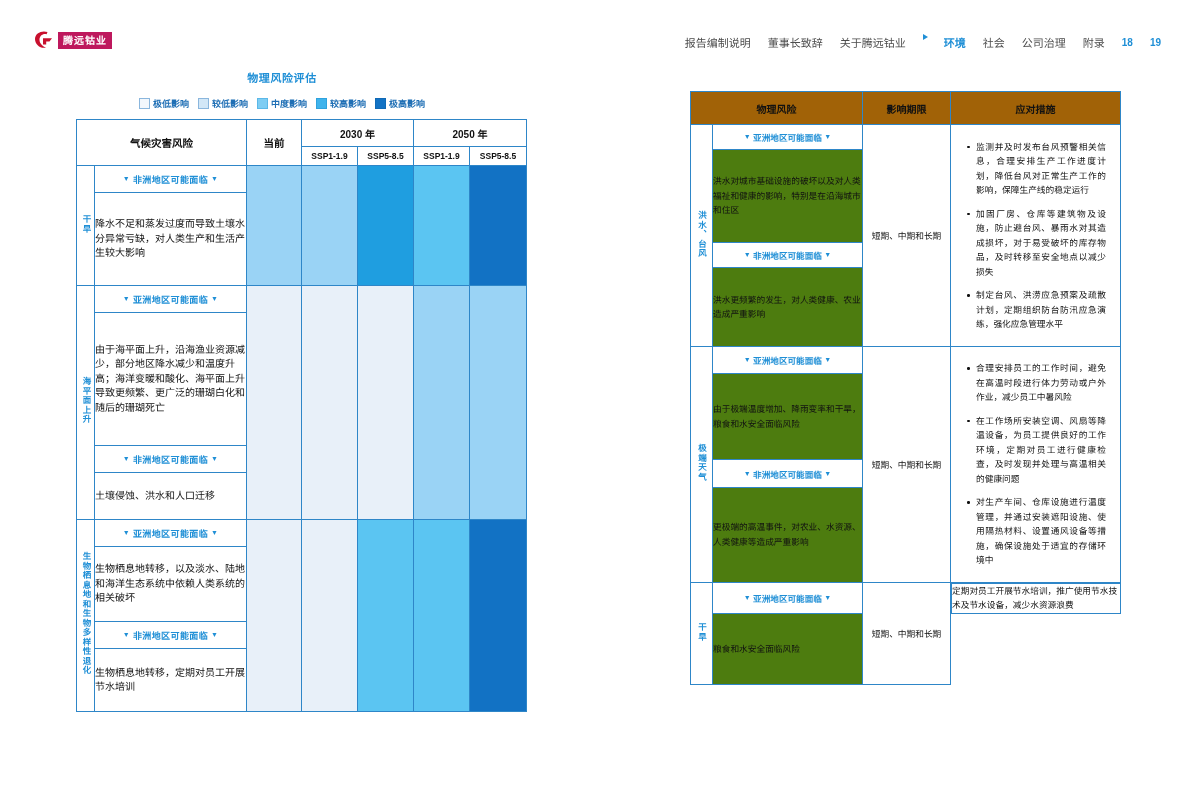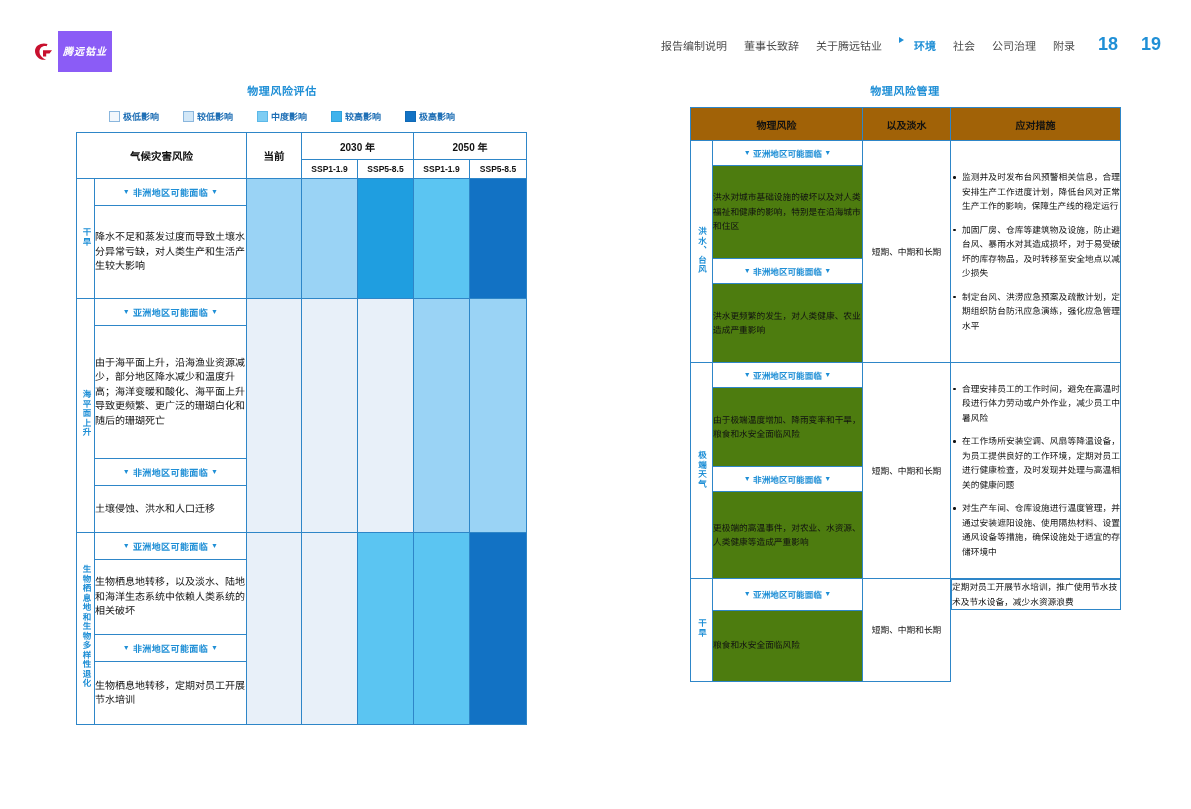--- a/index.html
+++ b/index.html
@@ -12,49 +12,49 @@
     position:relative;
   }
   
   .header{
     position:absolute;left:0;top:0;width:1191px;height:66px;
   }
   .logo-wrap{position:absolute;left:33px;top:31px;display:flex;align-items:center;gap:5px;}
   .logo-mark{width:20px;height:18px;position:relative;}
   .logo-mark svg{display:block;}
   .logo-text{
-    background:#8b5cf6;color:#fff;font-size:10px;font-weight:bold;
-    padding:14px 5px;letter-spacing:1px;line-height:13px;white-space:nowrap;font-style:italic;
+    background:#be185d;color:#fff;font-size:10px;font-weight:bold;
+    padding:2px 5px;letter-spacing:1px;line-height:13px;white-space:nowrap;
   }
   .header-title{
     position:absolute;left:126px;top:34px;
     font-size:12.5px;font-weight:bold;color:#1f6fb5;letter-spacing:.5px;white-space:nowrap;
   }
   .nav{
     position:absolute;right:30px;top:34px;
     display:flex;align-items:center;gap:17px;
     font-size:11px;color:#4c4c4c;white-space:nowrap;
   }
   .nav-item{color:#4c4c4c;}
-  .nav-item.active{color:#1f8fd6;font-weight:bold;display:flex;gap:10px;}
+  .nav-item.active{color:#1f8fd6;font-weight:bold;display:flex;gap:16px;}
   .nav-item.active .tri{
     width:0;height:0;border-left:5px solid #1f8fd6;
     border-top:3.5px solid transparent;border-bottom:3.5px solid transparent;display:inline-block;
   }
-  .pagenum{color:#1f8fd6;font-weight:bold;font-size:18px;margin-left:6px;}
+  .pagenum{color:#1f8fd6;font-weight:bold;font-size:10px;}
 
   
   .panel-title{
     text-align:center;font-size:11px;font-weight:bold;color:#1f8fd6;letter-spacing:.6px;
   }
 
   
-  .left-panel{position:absolute;left:76px;top:82px;width:412px;}
+  .left-panel{position:absolute;left:76px;top:69px;width:412px;}
   .legend{
-    display:flex;justify-content:center;align-items:flex-start;gap:24px;margin-top:12px;
+    display:flex;justify-content:center;align-items:flex-start;gap:9px;margin-top:12px;
     font-size:9px;font-weight:bold;color:#1f6fb5;
   }
   .legend-item{display:flex;align-items:center;gap:3px;}
   .sw{width:9px;height:9px;border:1px solid #8ab6dd;display:inline-block;}
 
   table.risk{
     border-collapse:collapse;width:450px;margin-top:9px;
     table-layout:fixed;
   }
   table.risk th,table.risk td{
@@ -101,21 +101,21 @@
     font-size:8.5px;font-weight:bold;
   }
   .m-vlabel span{writing-mode:vertical-rl;text-orientation:upright;letter-spacing:1px;}
   .m-sub{
     background:#fff;text-align:center;color:#1f8fd6;font-size:8.6px;font-weight:bold;height:24px;
   }
   .m-sub .ar{font-size:7px;vertical-align:2px;}
   .m-desc{background:#4d7c0f;color:#111;font-size:8.7px;line-height:14.5px;padding:8px 9px;}
   .m-term{background:#fff;color:#111;font-size:8.7px;text-align:center;}
   .m-meas{background:#fff;color:#111;font-size:8.7px;line-height:14.5px;padding:8px 10px 8px 6px;}
-  .m-meas ul{margin:0;padding:0;list-style:none;}
+  .m-meas ul{margin:14px;padding:0;list-style:none;}
   .m-meas li{position:relative;padding-left:11px;margin-bottom:9px;text-align:justify;}
   .m-meas li:last-child{margin-bottom:0;}
   .m-meas li:before{
     content:"";position:absolute;left:2px;top:6px;width:2.5px;height:2.5px;background:#111;border-radius:50%;
   }
   .m-meas.center{display:flex;align-items:flex-end;}
 </style>
 </head>
 <body>
 
@@ -271,33 +271,32 @@
         </td>
       </tr>
       <tr>
         <td class="desc" style="height:62px">生物栖息地转移，定期对员工开展节水培训</td>
       </tr>
     </tbody>
   </table>
 </div>
 
 <div class="right-panel">
-  <div class="panel-title">物理风险管理</div>
 
   <table class="mgmt">
     <colgroup>
       <col style="width:22px">
         <col style="width:150px">
         <col style="width:88px">
         <col style="width:170px">
     </colgroup>
     <thead>
       <tr>
         <th class="m-hdr" colspan="2">物理风险</th>
-        <th class="m-hdr">以及淡水</th>
+        <th class="m-hdr">影响期限</th>
         <th class="m-hdr">应对措施</th>
       </tr>
     </thead>
     <tbody>
 
       <tr>
         <td class="m-vlabel" rowspan="4">
           <span>洪水、台风</span>
         </td>
         <td class="m-sub">

